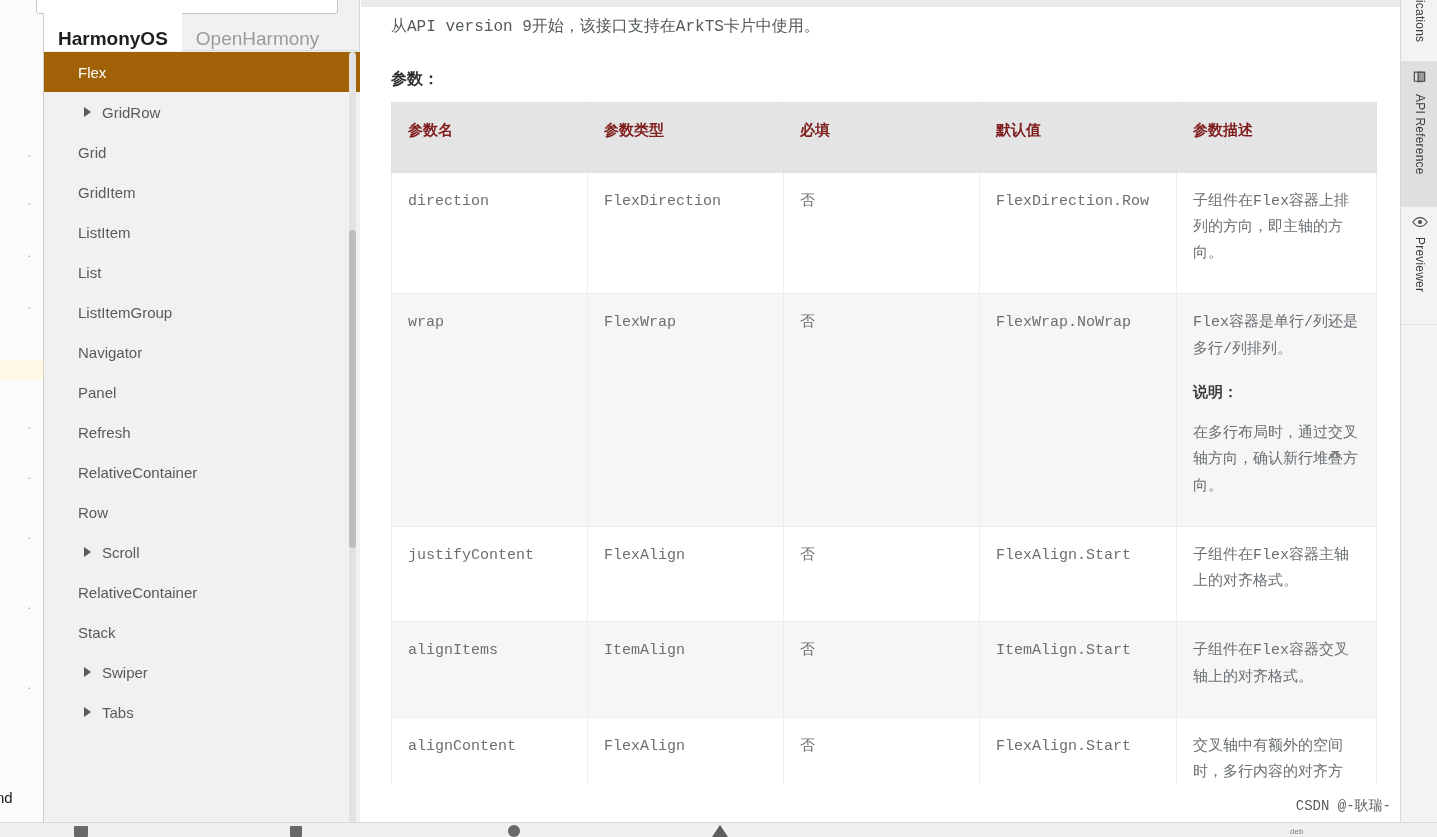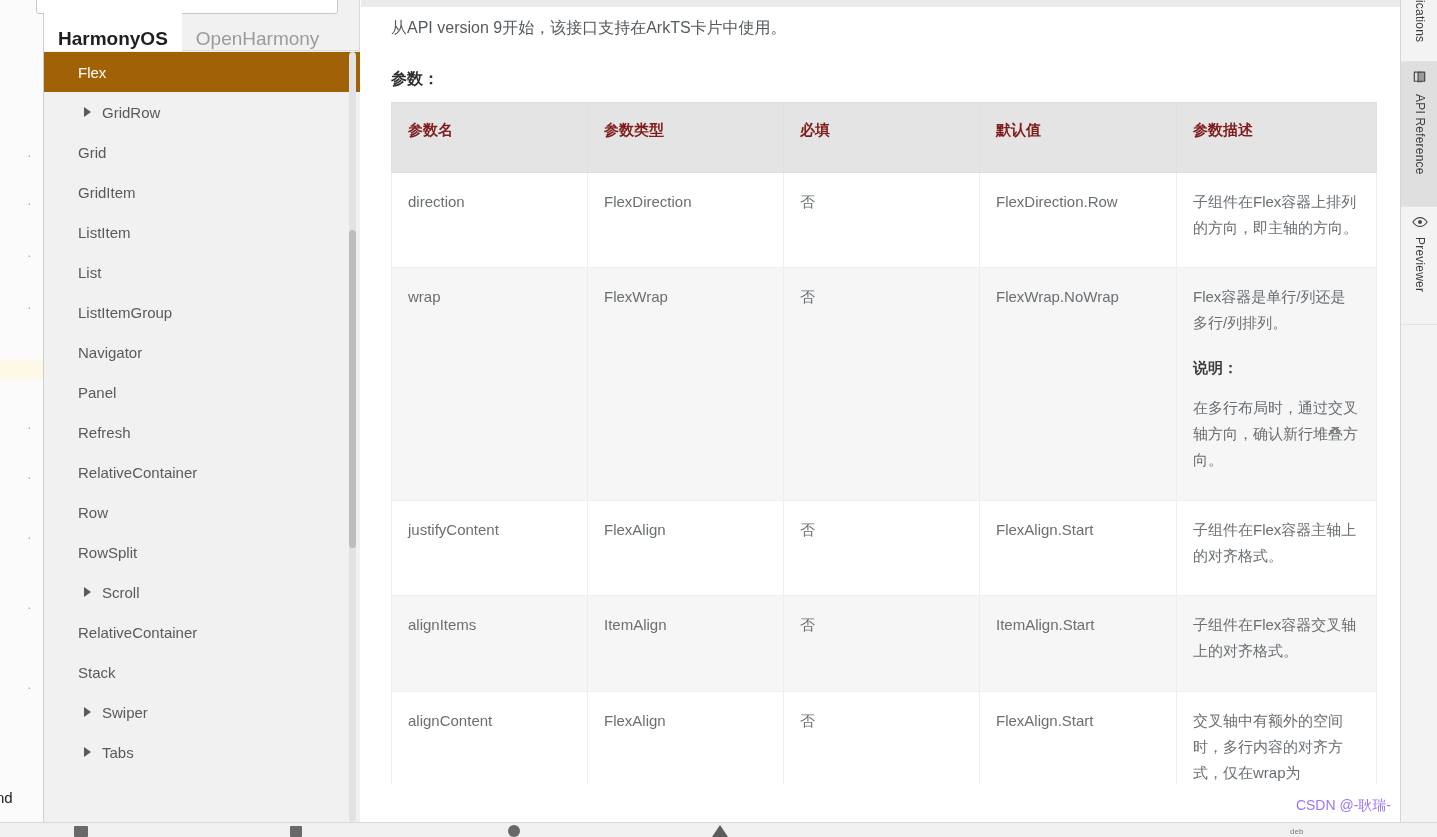--- a/index.html
+++ b/index.html
@@ -144,20 +144,21 @@
     border-radius: 4px;
   }
 
   
   .doc-area {
     position: absolute;
     left: 361px; top: 0;
     width: 1039px; height: 784px;
     background: #ffffff;
     overflow: hidden;
+    font-family: Liberation Mono, monospace;
   }
   .doc-topstrip {
     position: absolute; left: 0; top: 0;
     width: 1039px; height: 7px;
     background: #eaeaea;
   }
   .doc-inner {
     position: absolute;
     left: 30px; top: 7px;
     width: 1009px;
@@ -286,25 +287,25 @@
     font-size: 8px;
     color: #7a7a7a;
     font-family: "Liberation Sans", sans-serif;
   }
 
   
   .watermark {
     position: absolute;
     right: 46px; bottom: 22px;
     font-size: 14px;
-    color: #8b5cf6;
+    color: #404040;
     opacity: .85;
     white-space: nowrap;
     pointer-events: none;
-    font-family: Liberation Sans, sans-serif;
+    font-family: Liberation Mono, monospace;
   }
   
   .panel-seam {
     position: absolute;
     left: 360px; top: 0; width: 1px; height: 822px;
     background: #ffffff;
   }
   .doc-bottom-seam {
     position: absolute;
     left: 44px; top: 822px; width: 1356px; height: 1px;
@@ -376,23 +377,20 @@
         <span>Panel</span>
       </div>
       <div class="tree-item">
         <span>Refresh</span>
       </div>
       <div class="tree-item">
         <span>RelativeContainer</span>
       </div>
       <div class="tree-item">
         <span>Row</span>
-      </div>
-      <div class="tree-item">
-        <span>RowSplit</span>
       </div>
       <div class="tree-item has-arrow">
         <span class="arrow"></span>
         <span>Scroll</span>
       </div>
       <div class="tree-item">
         <span>RelativeContainer</span>
       </div>
       <div class="tree-item">
         <span>Stack</span>

